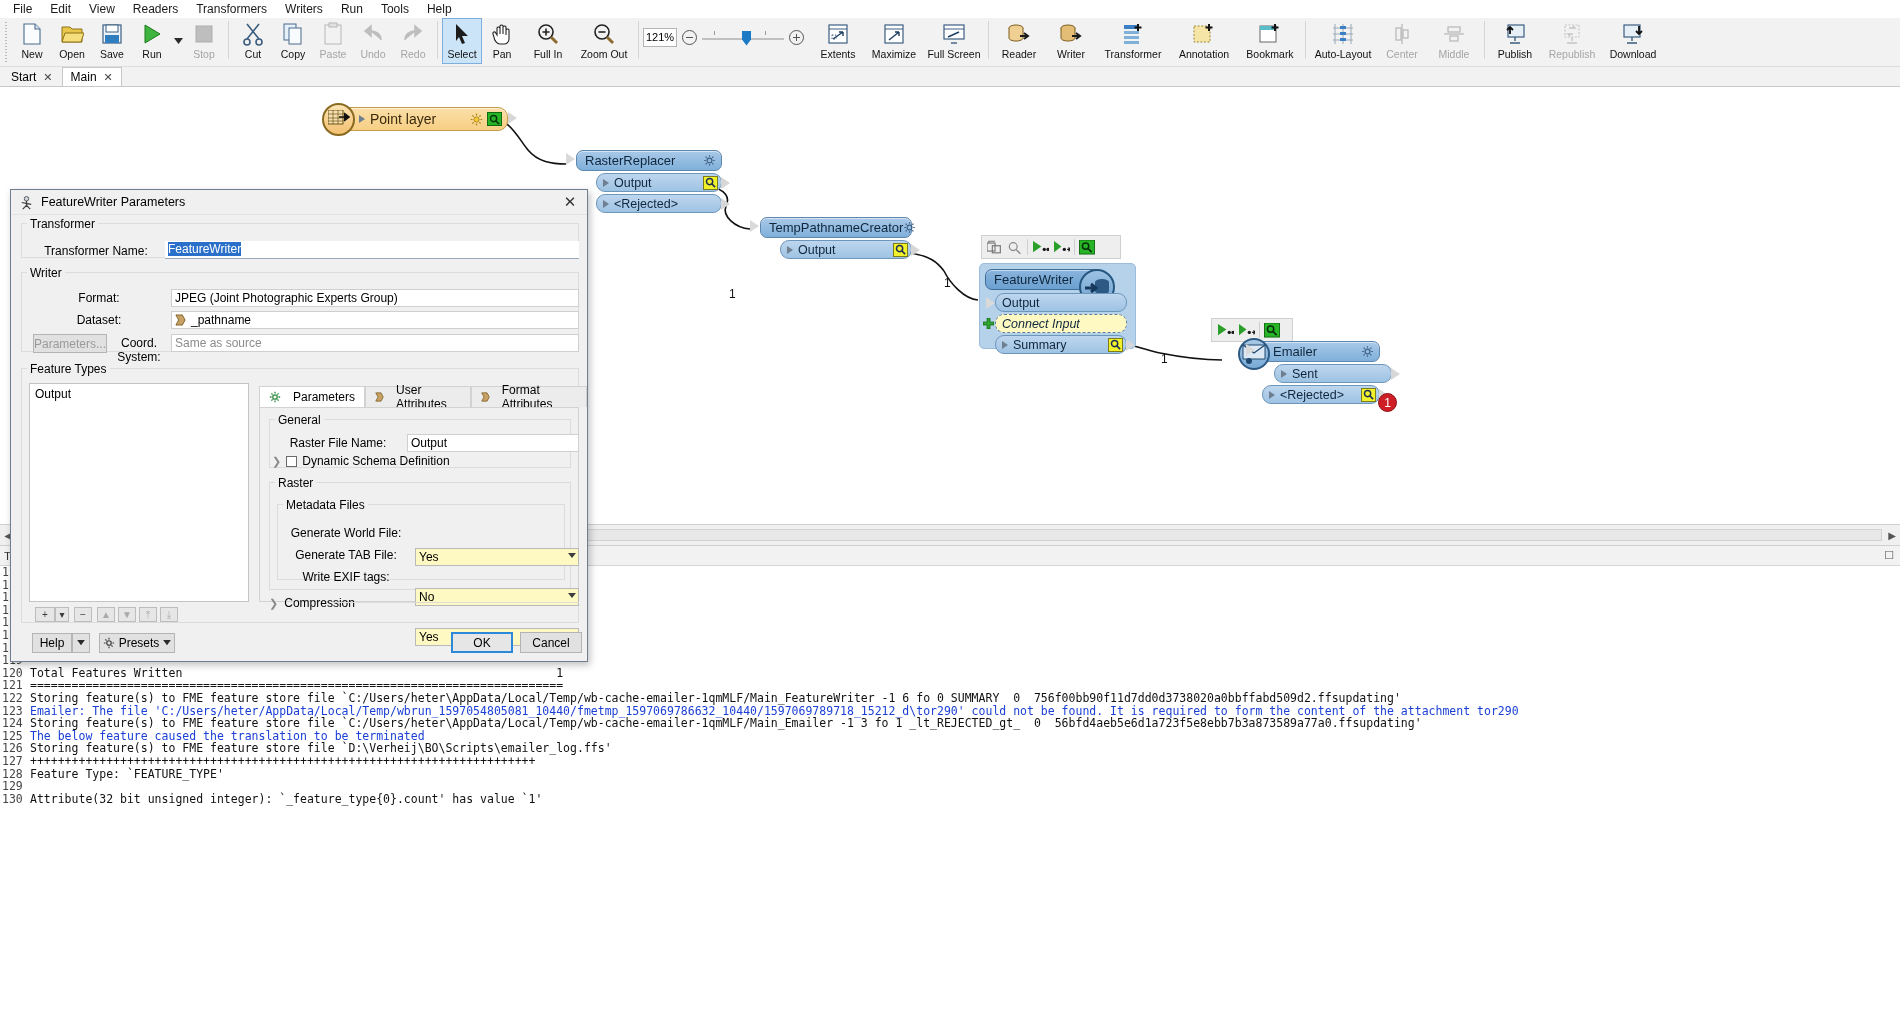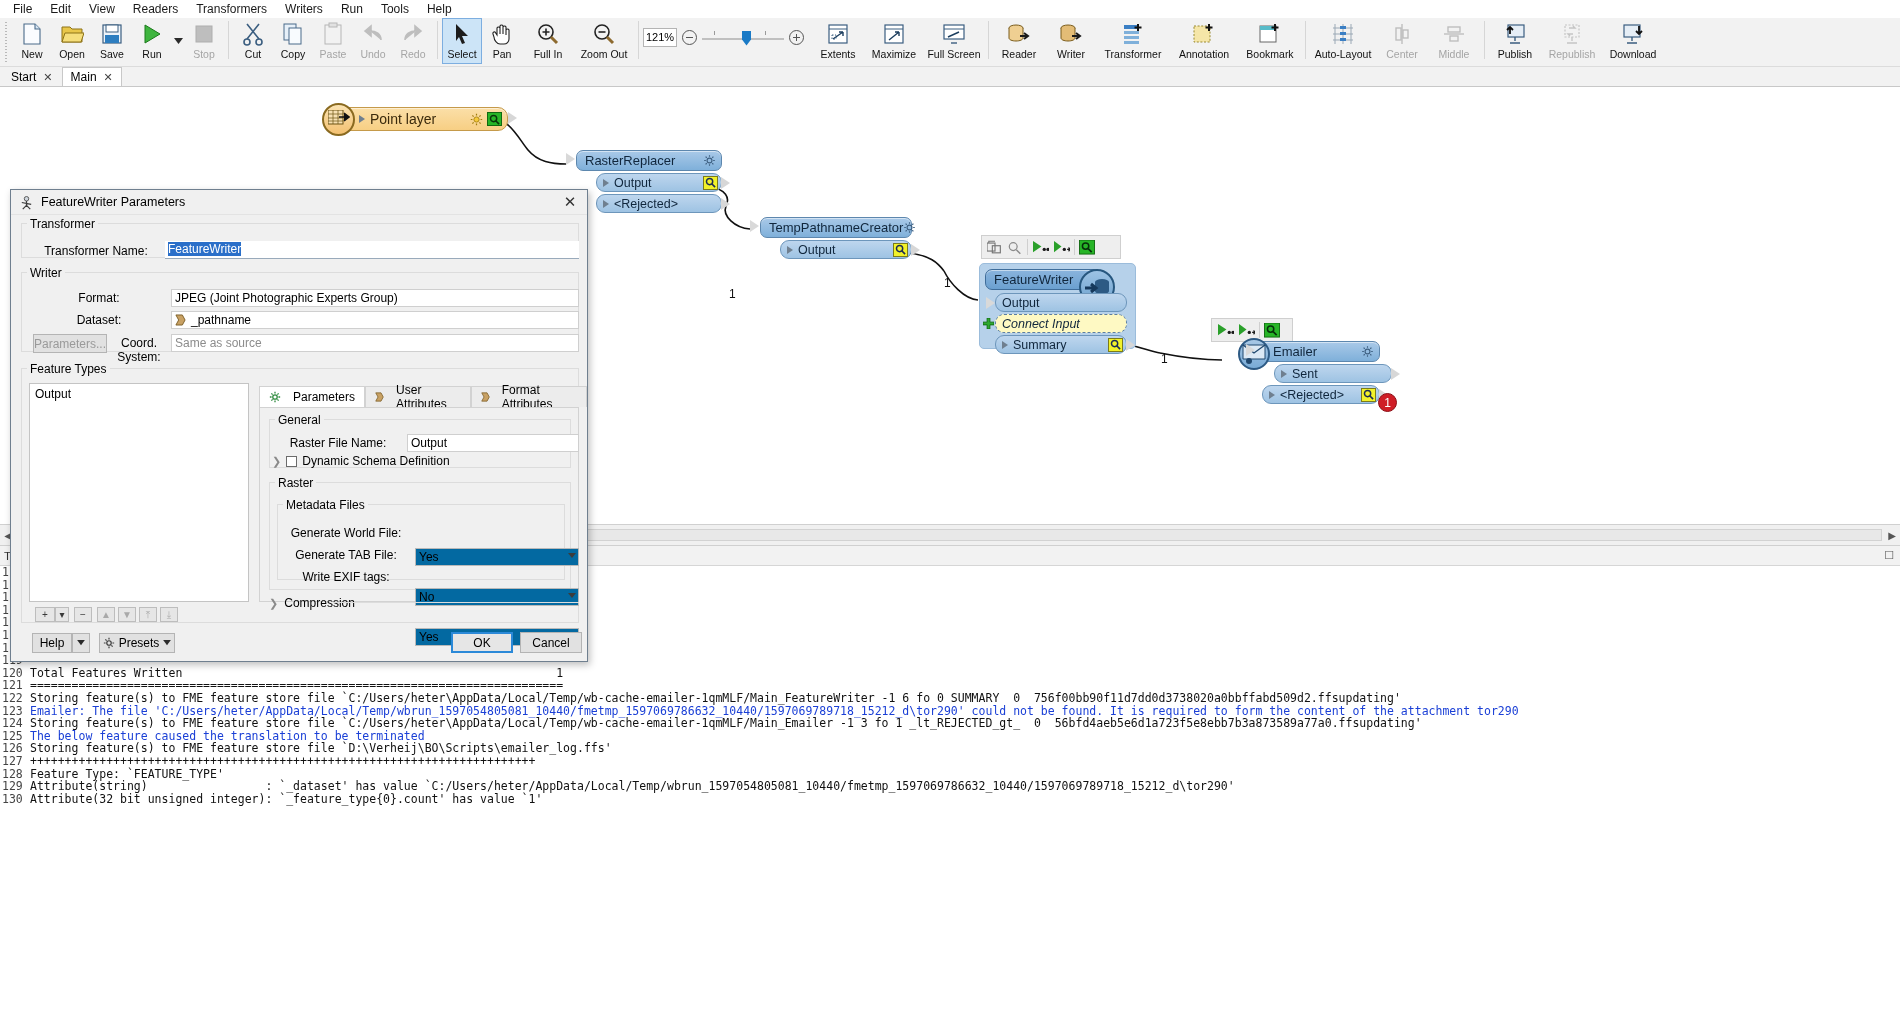--- a/index.html
+++ b/index.html
@@ -157,21 +157,21 @@
   #dlgtitle { height:25px; background:#f0f0f0; display:flex; align-items:center;
      padding:0 4px 0 8px; font-size:12.5px; border-bottom:1px solid #e3e3e3; }
   #dlgtitle .tt { margin-left:7px; }
   #dlgtitle .close { margin-left:auto; width:26px; height:22px; display:flex;
      align-items:center; justify-content:center; font-size:15px; color:#333; }
   .grp { position:absolute; border:1px solid #dcdcdc; }
   .grplbl { position:absolute; background:#f0f0f0; padding:0 3px; font-size:12px; }
   .fldlbl { position:absolute; font-size:12px; text-align:center; }
   .fld { position:absolute; height:18px; background:#fff; border:1px solid #cfcfcf;
      font-size:12px; line-height:16px; padding:0 3px; white-space:nowrap; overflow:hidden; }
-  .fld.ro { background:#0369a1; border:1px solid #b9b9b9; }
+  .fld.ro { background:#fef9c3; border:1px solid #b9b9b9; }
   .fld.underline { border:none; border-bottom:1px solid #9ab; background:#fff; }
   .selected-text { background:#2a6fc9; color:#fff; }
   .btn { position:absolute; background:#e1e1e1; border:1px solid #b4b4b4; font-size:12px;
      display:flex; align-items:center; justify-content:center; }
   .btn.disabled { color:#9a9a9a; }
   .btn.primary { border:2px solid #2b89d8; background:#e6e6e6; }
   .tabbar { position:absolute; display:flex; align-items:flex-end; }
   .ptab { height:21px; display:flex; align-items:center; gap:12px; padding:0 9px;
      font-size:12px; background:#ececec; border:1px solid #d2d2d2; border-bottom:none; }
   .ptab.sel { background:#ffffff; }
@@ -716,21 +716,21 @@
   <div class="logline"><span class="ln">119</span><span class="tx">=============================================================================</span></div>
   <div class="logline"><span class="ln">120</span><span class="tx">Total Features Written                                                      1</span></div>
   <div class="logline"><span class="ln">121</span><span class="tx">=============================================================================</span></div>
   <div class="logline"><span class="ln">122</span><span class="tx">Storing feature(s) to FME feature store file `C:/Users/heter\AppData/Local/Temp/wb-cache-emailer-1qmMLF/Main_FeatureWriter -1 6 fo 0 SUMMARY  0  756f00bb90f11d7dd0d3738020a0bbffabd509d2.ffsupdating'</span></div>
   <div class="logline"><span class="ln">123</span><span class="tx blue">Emailer: The file 'C:/Users/heter/AppData/Local/Temp/wbrun_1597054805081_10440/fmetmp_1597069786632_10440/1597069789718_15212_d\tor290' could not be found. It is required to form the content of the attachment tor290</span></div>
   <div class="logline"><span class="ln">124</span><span class="tx">Storing feature(s) to FME feature store file `C:/Users/heter\AppData/Local/Temp/wb-cache-emailer-1qmMLF/Main_Emailer -1 3 fo 1 _lt_REJECTED_gt_  0  56bfd4aeb5e6d1a723f5e8ebb7b3a873589a77a0.ffsupdating'</span></div>
   <div class="logline"><span class="ln">125</span><span class="tx blue">The below feature caused the translation to be terminated</span></div>
   <div class="logline"><span class="ln">126</span><span class="tx">Storing feature(s) to FME feature store file `D:\Verheij\BO\Scripts\emailer_log.ffs'</span></div>
   <div class="logline"><span class="ln">127</span><span class="tx">+++++++++++++++++++++++++++++++++++++++++++++++++++++++++++++++++++++++++</span></div>
   <div class="logline"><span class="ln">128</span><span class="tx">Feature Type: `FEATURE_TYPE'</span></div>
-  <div class="logline"><span class="ln">129</span><span class="tx">Attribute(string)                 : `_dataset' has value `C:/Users/heter/AppData/Local/Temp/wbrun_1597054805081_10440/fmetmp_1597069786632_10440/1597069789718_15212_d\tor290'</span></div>
+  <div class="logline"><span class="ln">129</span></div>
   <div class="logline"><span class="ln">130</span><span class="tx">Attribute(32 bit unsigned integer): `_feature_type{0}.count' has value `1'</span></div>
 </div>
 
 <div id="dialog">
   <div id="dlgtitle">
     <svg width="15" height="15" viewBox="0 0 16 16">
       <circle cx="8" cy="4" r="2.4" fill="#cfd6de" stroke="#555"></circle>
       <path d="M8 6.5v5M3 8l10 2M4 15l4-4 4 4" stroke="#3c3c3c" stroke-width="1.3" fill="none"></path>
     </svg>
     <span class="tt">FeatureWriter Parameters</span>

